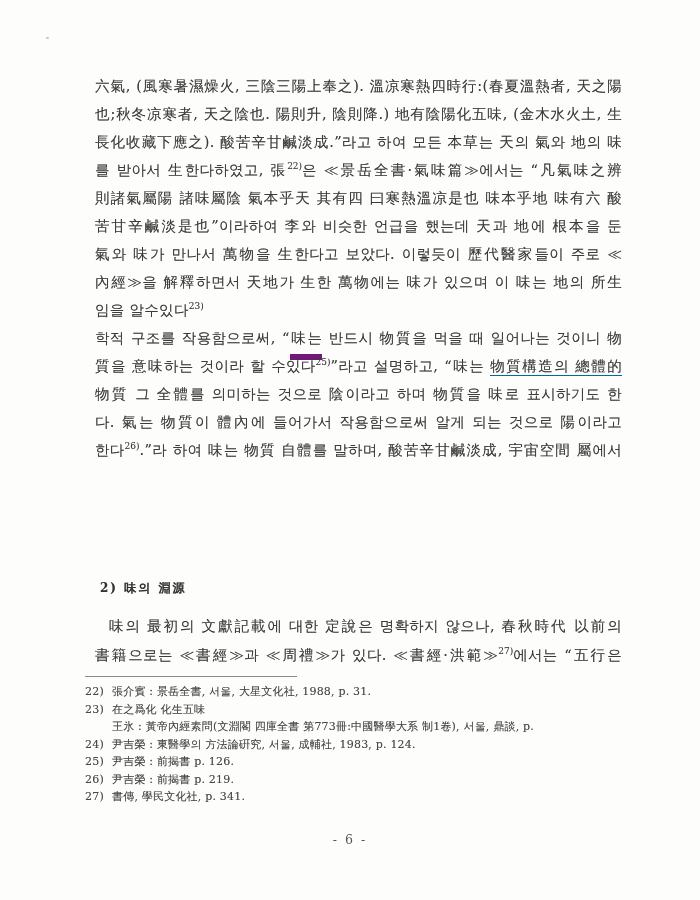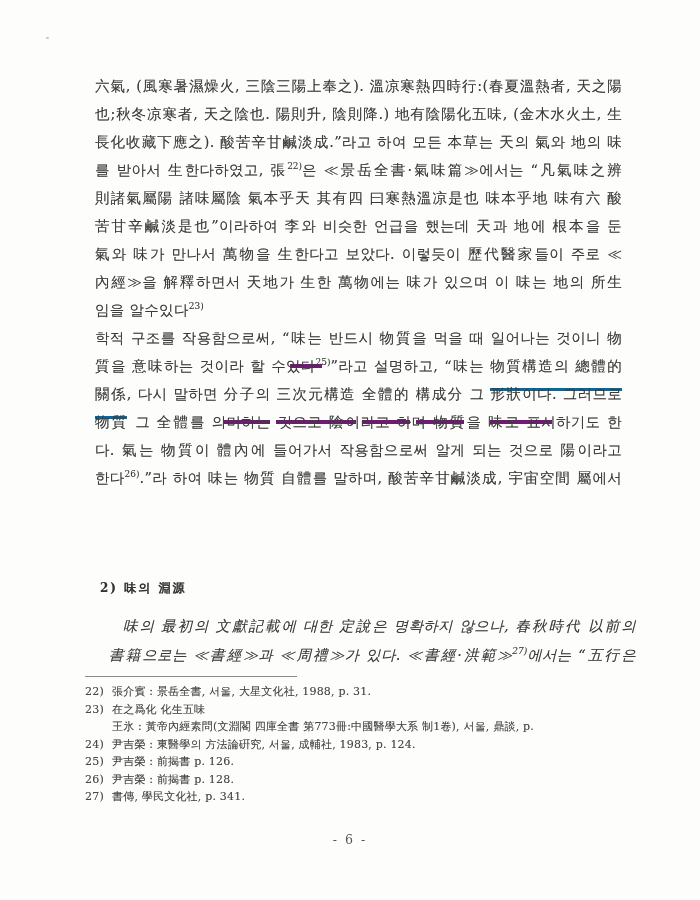--- a/index.html
+++ b/index.html
@@ -16,34 +16,33 @@
   .body-text{
     position:absolute;left:95px;top:72px;width:527px;
     font-size:14.5px;line-height:28px;letter-spacing:.3px;
     text-shadow:0 0 .4px rgba(70,70,70,.45);
   }
   .para{margin:0;}
   .bline{text-align:justify;text-align-last:justify;white-space:normal;}
   .bline.last{text-align-last:left;}
   .bline.indent{padding-left:14px;}
   .bline sup{font-size:9px;line-height:0;vertical-align:6px;letter-spacing:0;}
-  .u{border-bottom:3px solid #0369a1;padding-bottom:14px;}
-  .u2{border-bottom:4px solid #701a75;padding-bottom:18px;margin-top:29px;}
+  .u{border-bottom:1px solid #0369a1;padding-bottom:1px;}
+  .u2{border-bottom:6px solid #701a75;padding-bottom:8px;margin-top:29px;}
 
   .section-heading{
     position:absolute;left:100px;top:580px;
     font-size:12px;font-weight:bold;letter-spacing:2px;color:#333;
     text-shadow:0 0 .4px rgba(60,60,60,.5);
   }
 
   .para3{
-    position:absolute;left:109px;top:612px;width:527px;
+    position:absolute;left:95px;top:612px;width:527px;
     font-size:14.5px;line-height:29px;letter-spacing:.3px;
     text-shadow:0 0 .4px rgba(70,70,70,.45);
-    font-style:italic;
   }
 
   .fn-sep{position:absolute;left:85px;top:676px;width:212px;border-top:1px solid #8a8a8a;}
 
   .footnotes{
     position:absolute;left:85px;top:683px;width:548px;
     font-size:11px;line-height:17.5px;letter-spacing:.2px;color:#474747;
     text-shadow:0 0 .3px rgba(70,70,70,.4);
   }
   .fn-row{display:flex;}
@@ -70,21 +69,20 @@
         <div class="bline"><span>를 받아서 生한다하였고, 張</span><sup>22)</sup><span>은 ≪景岳全書·氣味篇≫에서는 “凡氣味之辨</span></div>
         <div class="bline"><span>則諸氣屬陽 諸味屬陰 氣本乎天 其有四 曰寒熱溫凉是也 味本乎地 味有六 酸</span></div>
         <div class="bline"><span>苦甘辛鹹淡是也”이라하여 李와 비슷한 언급을 했는데 天과 地에 根本을 둔</span></div>
         <div class="bline"><span>氣와 味가 만나서 萬物을 生한다고 보았다. 이렇듯이 歷代醫家들이 주로 ≪</span></div>
         <div class="bline"><span>內經≫을 解釋하면서 天地가 生한 萬物에는 味가 있으며 이 味는 地의 所生</span></div>
         <div class="bline last"><span>임을 알수있다</span><sup>23)</sup></div>
       </div>
       <div class="para">
         <div class="bline"><span>학적 구조를 작용함으로써, “</span><span class="u2">味는</span><span> 반드시 物質을 먹을 때 일어나는 것이니 物</span></div>
         <div class="bline"><span>質을 意味하는 것이라 할 수있다</span><sup>25)</sup><span>”라고 설명하고, “味는 </span><span class="u">物質構造의 總體的</span></div>
-        <div class="bline"><span class="u">關係</span><span>, 다시 말하면 </span><span class="u2">分子의</span><span> </span><span class="u2">三次元構造</span><span> </span><span class="u2">全體的</span><span> </span><span class="u2">構成分</span><span> 그 </span><span class="u2">形狀이다</span><span>. 그러므로</span></div>
         <div class="bline"><span>物質 그 全體를 의미하는 것으로 陰이라고 하며 物質을 味로 표시하기도 한</span></div>
         <div class="bline"><span>다. 氣는 物質이 體內에 들어가서 작용함으로써 알게 되는 것으로 陽이라고</span></div>
         <div class="bline"><span>한다</span><sup>26)</sup><span>.”라 하여 味는 物質 自體를 말하며, 酸苦辛甘鹹淡成, 宇宙空間 屬에서</span></div>
       </div>
     </div>
 
   <div class="section-heading">2) 味의 淵源</div>
 
   <div class="para3">
       <div class="bline indent"><span>味의 最初의 文獻記載에 대한 定說은 명확하지 않으나, 春秋時代 以前의</span></div>
@@ -109,21 +107,21 @@
       <div class="fn-row">
         <span class="fn-num">24)</span>
         <span class="fn-text">尹吉榮 : 東醫學의 方法論硏究, 서울, 成輔社, 1983, p. 124.</span>
       </div>
       <div class="fn-row">
         <span class="fn-num">25)</span>
         <span class="fn-text">尹吉榮 : 前揭書 p. 126.</span>
       </div>
       <div class="fn-row">
         <span class="fn-num">26)</span>
-        <span class="fn-text">尹吉榮 : 前揭書 p. 128.</span>
+        <span class="fn-text">尹吉榮 : 前揭書 p. 219.</span>
       </div>
       <div class="fn-row">
         <span class="fn-num">27)</span>
         <span class="fn-text">書傳, 學民文化社, p. 341.</span>
       </div>
     </div>
 
   <div class="page-number">- 6 -</div>
 </div>
 

